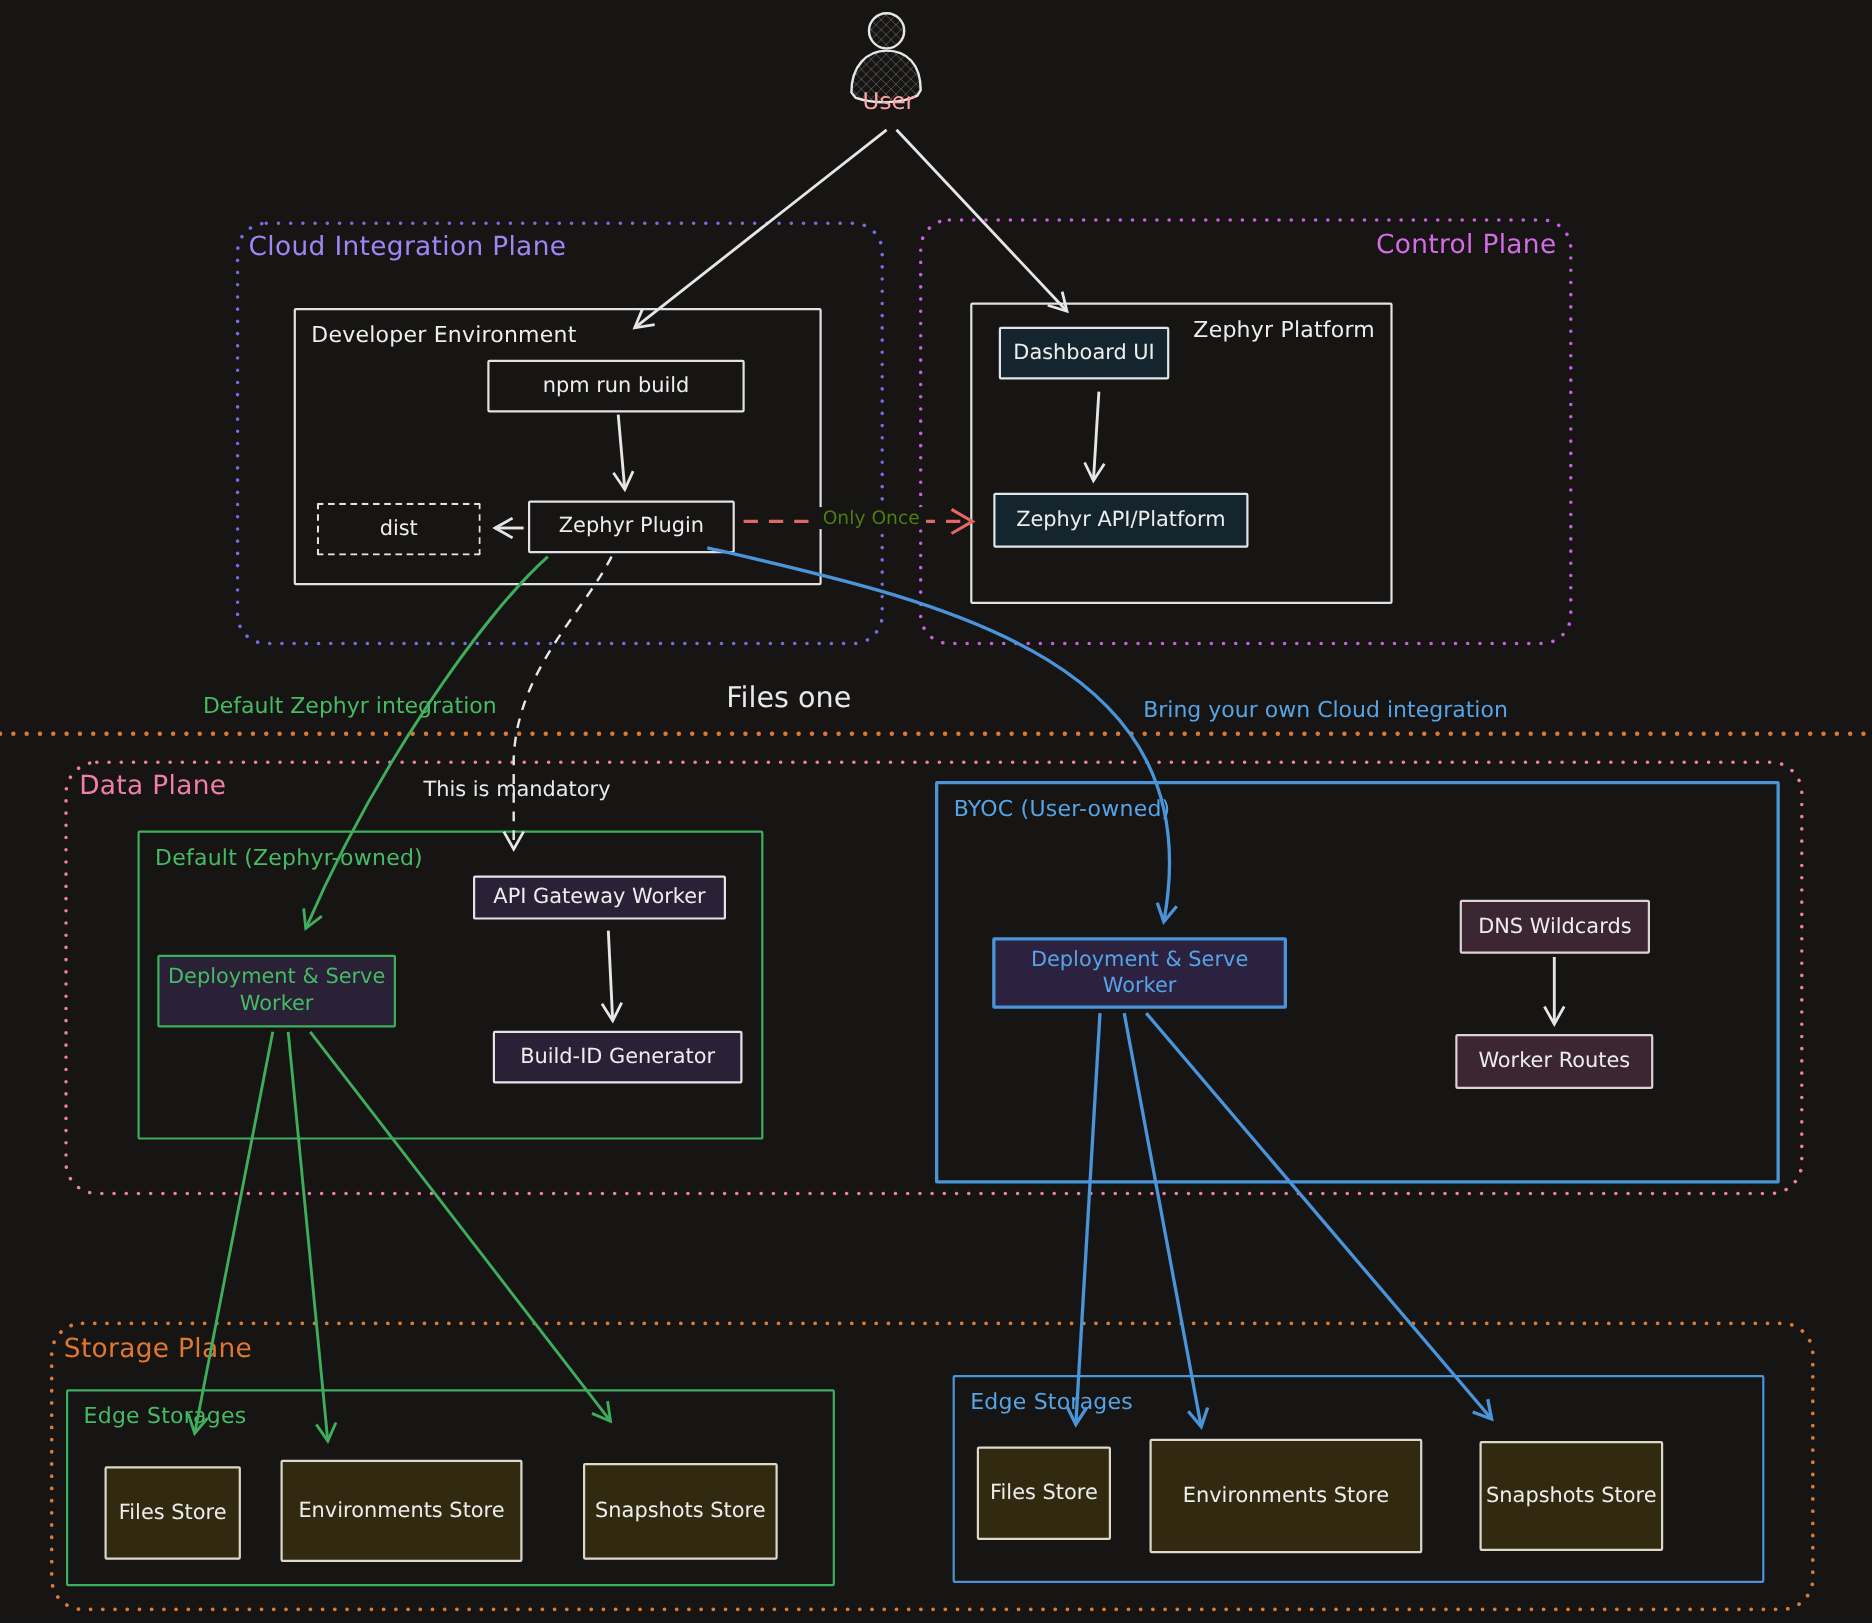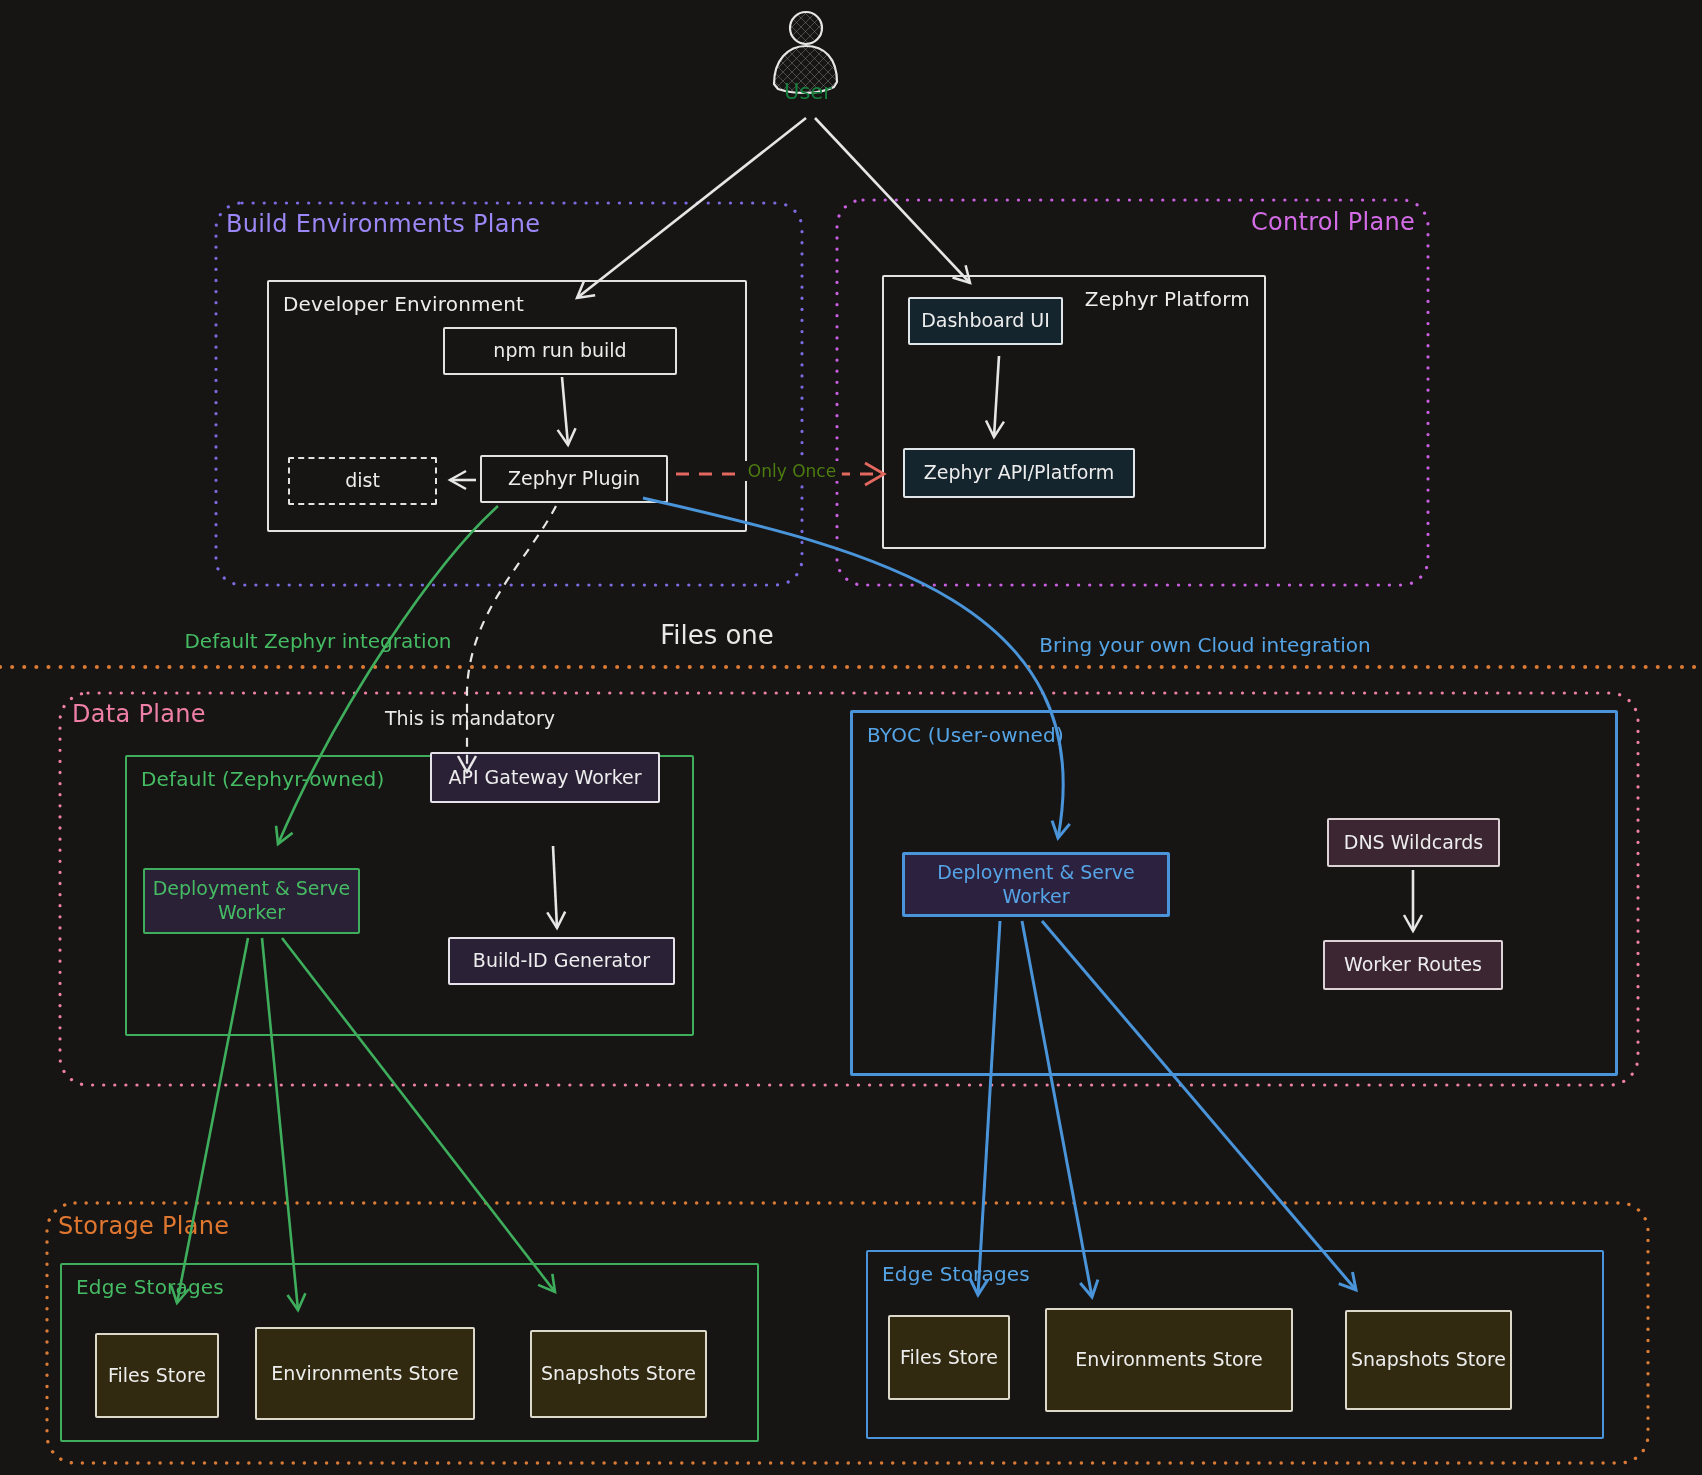--- a/index.html
+++ b/index.html
@@ -29,42 +29,42 @@
 <div class="stage">
 
   <svg class="layer planes" width="1702" height="1475" viewBox="0 0 1702 1475" fill="none">
     <rect x="216" y="203" width="586" height="382" rx="26" stroke="#7a6ce0" stroke-width="3.2" stroke-dasharray="0.1 11" stroke-linecap="round"></rect>
     <rect x="837" y="200" width="591" height="385" rx="26" stroke="#c95fe0" stroke-width="3.2" stroke-dasharray="0.1 11" stroke-linecap="round"></rect>
     <rect x="60" y="693" width="1578" height="392" rx="28" stroke="#ee7fa6" stroke-width="3.2" stroke-dasharray="0.1 11" stroke-linecap="round"></rect>
     <rect x="47" y="1203" width="1601" height="260" rx="28" stroke="#d97a35" stroke-width="3.4" stroke-dasharray="0.1 11" stroke-linecap="round"></rect>
     <path d="M0,667 H1702" stroke="#d97a35" stroke-width="4" stroke-dasharray="0.1 12" stroke-linecap="round"></path>
   </svg>
 
-  <div class="plane-title" style="left:226px;top:210px;color:#9b87f5;">Build Environments Plane</div>
+  <div class="plane-title" style="left:226px;top:210px;color:#9b87f5;">Cloud Integration Plane</div>
   <div class="plane-title" style="left:1180px;top:208px;width:235px;text-align:right;color:#d36ce6;">Control Plane</div>
   <div class="plane-title" style="left:72px;top:700px;color:#ef7fa6;">Data Plane</div>
   <div class="plane-title" style="left:58px;top:1212px;color:#e0772f;">Storage Plane</div>
 
   <div class="group" style="left:267px;top:280px;width:476px;height:248px;">
     <span class="glabel" style="left:14px;top:10px;">Developer Environment</span>
   </div>
   <div class="node" style="left:443px;top:327px;width:234px;height:48px;">npm run build</div>
   <div class="node dashed" style="left:288px;top:457px;width:149px;height:48px;">dist</div>
   <div class="node" style="left:480px;top:455px;width:188px;height:48px;">Zephyr Plugin</div>
 
   <div class="group" style="left:882px;top:275px;width:380px;height:270px;">
     <span class="glabel" style="right:14px;top:10px;">Zephyr Platform</span>
   </div>
   <div class="node fill-teal" style="left:908px;top:297px;width:155px;height:48px;">Dashboard UI</div>
   <div class="node fill-teal" style="left:903px;top:448px;width:232px;height:50px;">Zephyr API/Platform</div>
 
   <div class="group b-green" style="left:125px;top:755px;width:565px;height:277px;">
     <span class="glabel t-green" style="left:14px;top:10px;text-align:right;">Default (Zephyr-owned)</span>
   </div>
-  <div class="node fill-purple" style="left:430px;top:752px;width:230px;height:51px;">API Gateway Worker</div>
+  <div class="node fill-purple" style="left:430px;top:796px;width:230px;height:40px;">API Gateway Worker</div>
   <div class="node fill-purple b-green t-green" style="left:143px;top:868px;width:217px;height:66px;border-width:2.5px;">Deployment &amp; Serve Worker</div>
   <div class="node fill-purple" style="left:448px;top:937px;width:227px;height:48px;">Build-ID Generator</div>
 
   <div class="group b-blue" style="left:850px;top:710px;width:762px;height:360px;">
     <span class="glabel t-blue" style="left:14px;top:10px;">BYOC (User-owned)</span>
   </div>
   <div class="node b-blue t-blue" style="left:902px;top:852px;width:268px;height:65px;background:#2c2240;">Deployment &amp; Serve Worker</div>
   <div class="node fill-maroon" style="left:1327px;top:818px;width:173px;height:49px;">DNS Wildcards</div>
   <div class="node fill-maroon" style="left:1323px;top:940px;width:180px;height:50px;">Worker Routes</div>
 
@@ -122,20 +122,20 @@
     <path d="M248,938 L177,1303" stroke="#3fae5c" stroke-width="2.6" marker-end="url(#mg)"></path>
     <path d="M262,938 L298,1310" stroke="#3fae5c" stroke-width="2.6" marker-end="url(#mg)"></path>
     <path d="M282,938 L555,1292" stroke="#3fae5c" stroke-width="2.6" marker-end="url(#mg)"></path>
 
     <path d="M643,498 C860,548 1102,600 1058,838" stroke="#4a94d9" stroke-width="3" marker-end="url(#mb)"></path>
     <path d="M1000,921 L978,1295" stroke="#4a94d9" stroke-width="3" marker-end="url(#mb)"></path>
     <path d="M1022,921 L1092,1297" stroke="#4a94d9" stroke-width="3" marker-end="url(#mb)"></path>
     <path d="M1042,921 L1356,1290" stroke="#4a94d9" stroke-width="3" marker-end="url(#mb)"></path>
   </svg>
 
-  <div class="center-label" style="left:808px;top:80px;font-size:21px;color:#15803d;">User</div>
+  <div class="center-label" style="left:808px;top:80px;font-size:21px;color:#fca5a5;">User</div>
   <div class="center-label" style="left:792px;top:461px;font-size:17px;color:#4d7c0f;background:#161514;padding:0 6px;">Only Once</div>
   <div class="center-label" style="left:717px;top:620px;font-size:26px;color:#e8e8e8;">Files one</div>
   <div class="center-label" style="left:318px;top:629px;font-size:20px;color:#45bb63;">Default Zephyr integration</div>
   <div class="center-label" style="left:1205px;top:633px;font-size:20px;color:#55a4e6;">Bring your own Cloud integration</div>
   <div class="center-label" style="left:470px;top:707px;font-size:19px;color:#e9e9e9;">This is mandatory</div>
 
 </div>
 
 </body></html>

